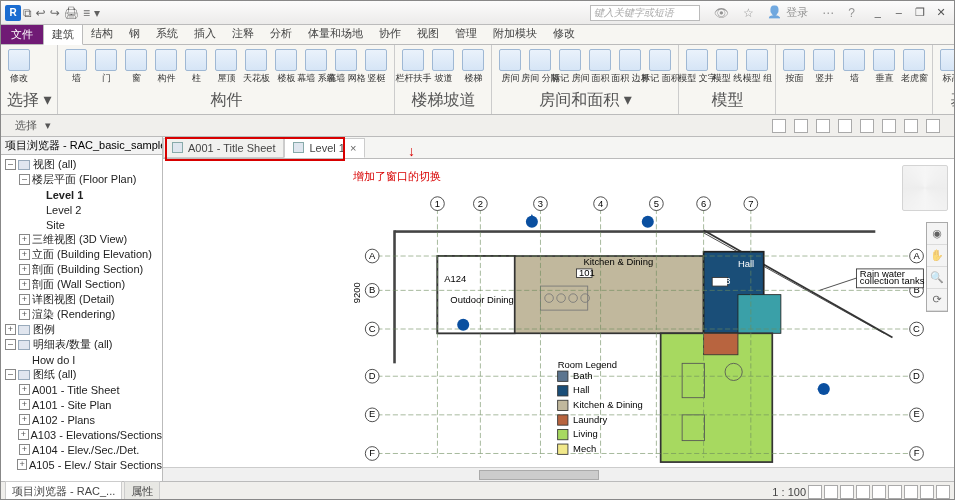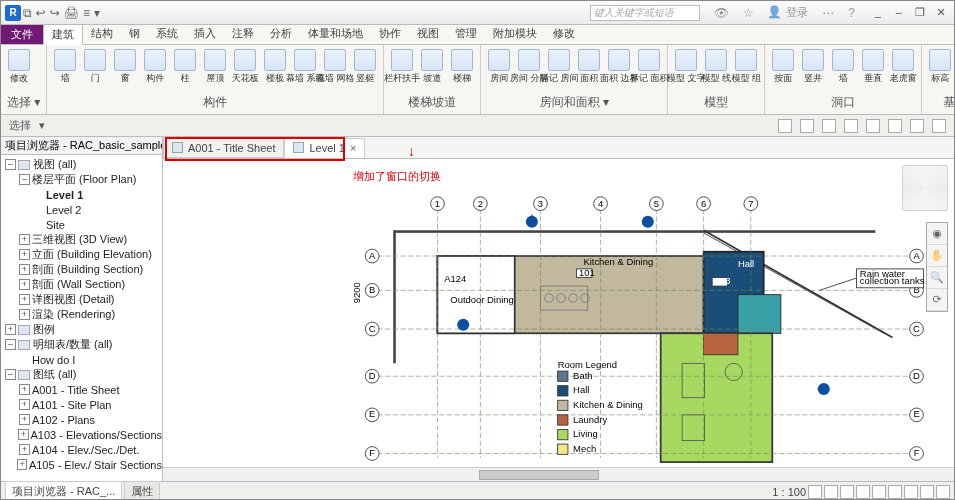--- a/index.html
+++ b/index.html
@@ -13,25 +13,25 @@
 .titlebar .search{width:110px;height:16px;border:1px solid #bbb;background:#fff;color:#aaa;font-style:italic;padding:0 3px;font-size:10px}
 .titlebar .clusterbtn{font-size:12px;opacity:.6}
 .winbtns span{display:inline-block;width:18px;text-align:center;font-size:11px}
 .ribbon-tabs{height:20px;background:#f7f6f2;display:flex;align-items:end;border-bottom:1px solid #bbb}
 .ribbon-tabs .filebtn{background:#701a75;color:#fff;padding:3px 10px;height:100%;display:flex;align-items:center}
 .ribbon-tabs .tab{padding:3px 8px 2px;color:#444;cursor:default;white-space:nowrap}
 .ribbon-tabs .tab.act{background:#fff;border:1px solid #bbb;border-bottom:1px solid #fff;margin-bottom:-1px}
 .ribbon{height:70px;background:#f7f6f2;border-bottom:1px solid #bbb;display:flex;overflow:hidden}
 .rgroup{border-right:1px solid #ccc;padding:2px 4px;display:flex;flex-direction:column}
 .rgroup .icons{flex:1;display:flex;gap:2px;align-items:flex-start}
-.rgroup .glabel{font-size:12px;color:#555;text-align:center;padding:1px 2px;white-space:nowrap}
+.rgroup .glabel{font-size:16px;color:#555;text-align:center;padding:1px 2px;white-space:nowrap}
 .rbtn{display:flex;flex-direction:column;align-items:center;justify-content:flex-start;width:28px;padding:2px 1px;gap:2px}
 .rbtn .ic{width:22px;height:22px;border:1px solid #9fb8d4;background:linear-gradient(#eaf2fb,#d6e5f6);border-radius:2px}
 .rbtn .lbl{font-size:9px;color:#333;text-align:center;line-height:10px;white-space:nowrap}
-.optsbar{height:22px;background:#f0efec;border-bottom:1px solid #bbb;display:flex;align-items:center;gap:8px;padding:0 8px;color:#555}
+.optsbar{height:22px;background:#f0efec;border-bottom:1px solid #bbb;display:flex;align-items:center;gap:8px;padding:0 14px;color:#555}
 .optsbar .mini{width:14px;height:14px;border:1px solid #aaa;background:#fff}
 .body{display:flex;height:calc(500px - 24px - 20px - 70px - 22px - 20px)}
 .browser{width:162px;border-right:1px solid #bbb;background:#fff;display:flex;flex-direction:column}
 .browser .hdr{height:18px;border-bottom:1px solid #bbb;background:#f3f3f3;padding:2px 4px;font-size:10px;white-space:nowrap;overflow:hidden;display:flex;align-items:center}
 .tree{flex:1;overflow:hidden;padding:2px 0}
 .tn{display:flex;align-items:center;height:15px;padding-left:4px;white-space:nowrap;font-size:10.5px;color:#222}
 .tn .tw{width:11px;height:11px;border:1px solid #888;display:flex;align-items:center;justify-content:center;font-size:9px;line-height:1;margin-right:2px;background:#fff;color:#555}
 .tn .sp{display:inline-block}
 .tn .nic{width:12px;height:10px;margin-right:3px;background:#e1e6ef;border:1px solid #9ab}
 .tn.bold{font-weight:bold}
@@ -252,21 +252,20 @@
         </div>
         <div class="rbtn">
           <div class="ic"></div>
           <div class="lbl">垂直</div>
         </div>
         <div class="rbtn">
           <div class="ic"></div>
           <div class="lbl">老虎窗</div>
         </div>
       </div>
-      <div class="glabel">洞口</div>
     </div>
     <div class="rgroup">
       <div class="icons">
         <div class="rbtn">
           <div class="ic"></div>
           <div class="lbl">标高</div>
         </div>
         <div class="rbtn">
           <div class="ic"></div>
         </div>

